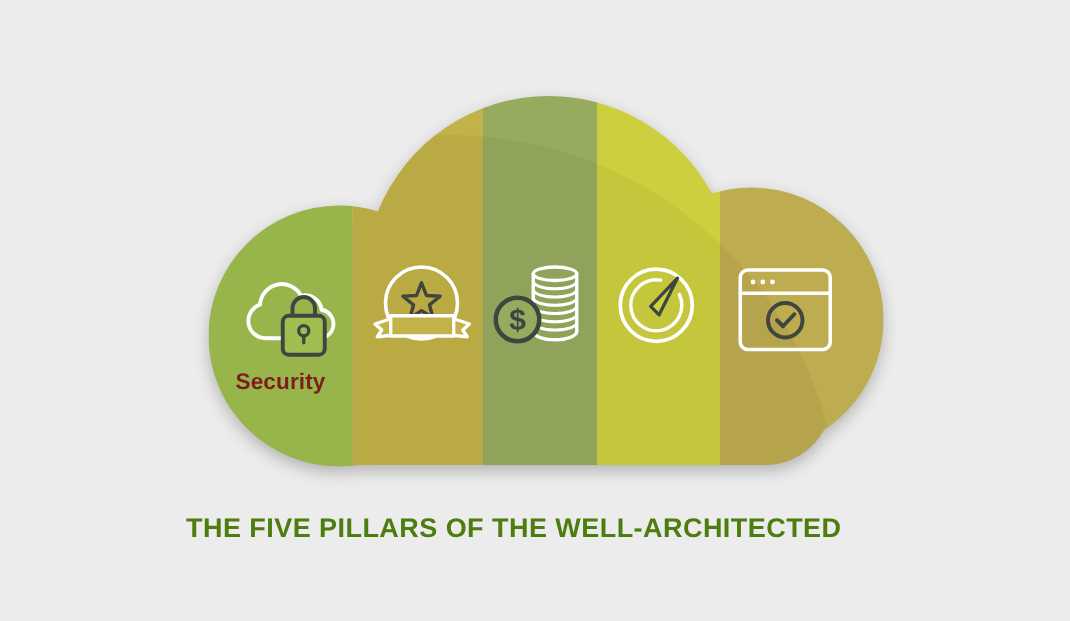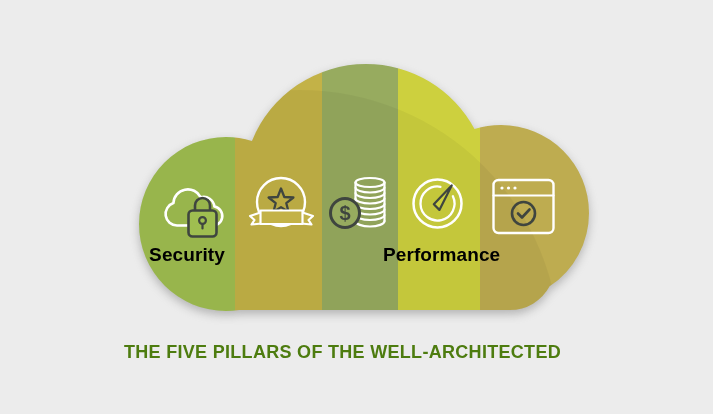--- a/index.html
+++ b/index.html
@@ -14,24 +14,24 @@
   .cloud-body{filter:drop-shadow(0 4px 5px rgba(110,110,110,.45));}
   .ic{stroke-linecap:round;stroke-linejoin:round;}
   .sl{stroke:#ffffff;}
   .sd{stroke:#3f453f;}
   .pillar-label{
     position:absolute;
     top:247px;
     width:112px;
     transform:translateX(-50%);
     text-align:center;
-    font-size:19px;
+    font-size:15px;
     font-weight:bold;
     line-height:16.5px;
-    color:#000000;
+    color:#7f1d1d;
     letter-spacing:.1px;
   }
   .title-block{
     position:absolute;
     left:124px;
     top:337px;
     color:#4d7c0f;
     font-weight:bold;
     font-size:18px;
     line-height:30px;
@@ -113,19 +113,18 @@
         <circle cx="10" cy="10" r="1.6" fill="#ffffff"></circle>
         <circle cx="16.5" cy="10" r="1.6" fill="#ffffff"></circle>
         <circle cx="23" cy="10" r="1.6" fill="#ffffff"></circle>
         <circle cx="31.5" cy="35.5" r="11.5" class="sd" stroke-width="2.6" fill="none"></circle>
         <path d="M26,35.5 l4,4 l7.5,-8" class="sd" stroke-width="2.6" fill="none"></path>
       </g>
     </g>
   </svg>
 
   <div class="pillar-label" style="left:187px">Security</div>
-  <div class="pillar-label" style="left:439px">Performance</div>
 
   <div class="title-block">
     <div class="title-line">THE FIVE PILLARS OF THE WELL-ARCHITECTED</div>
   </div>
 
 </div>
 
 </body></html>

